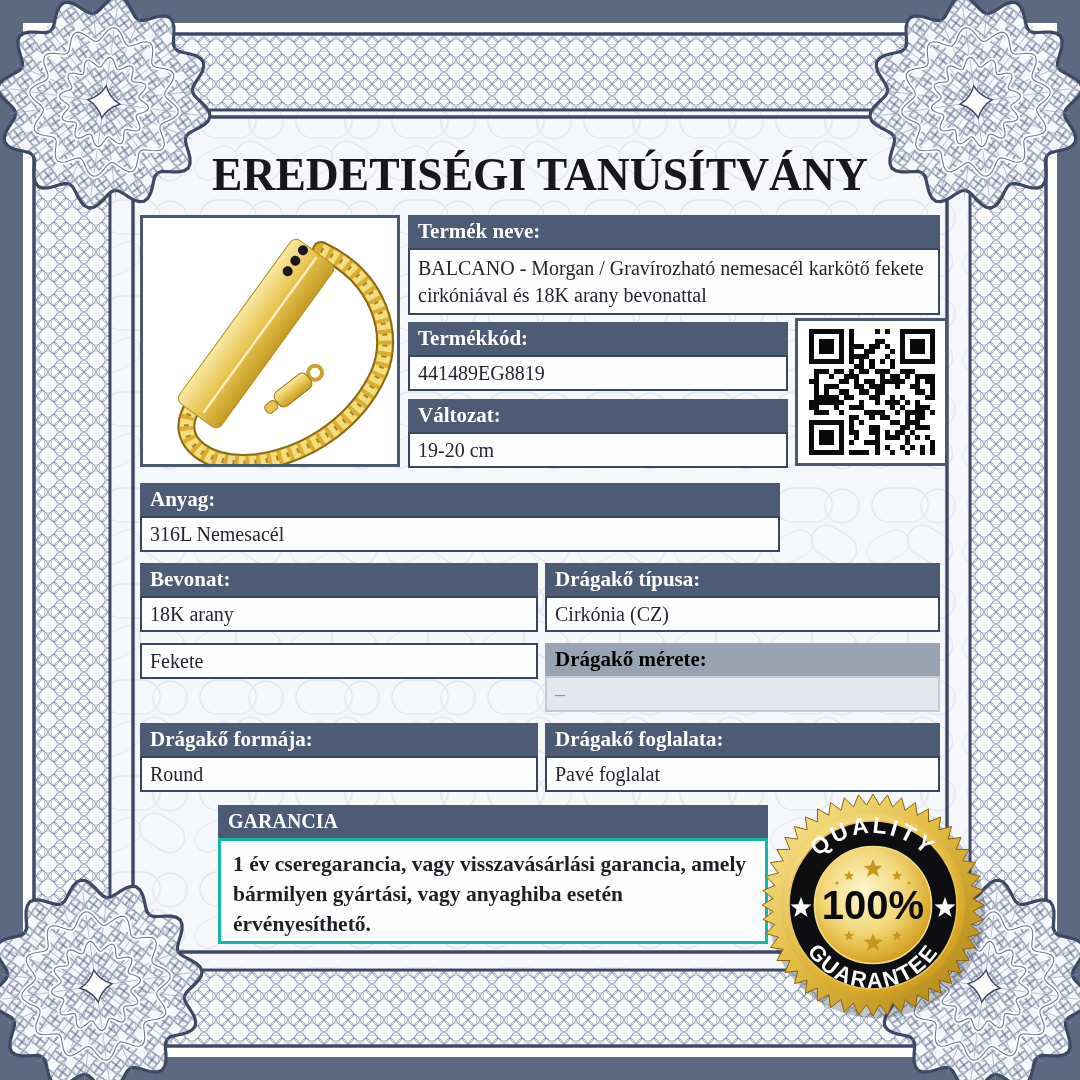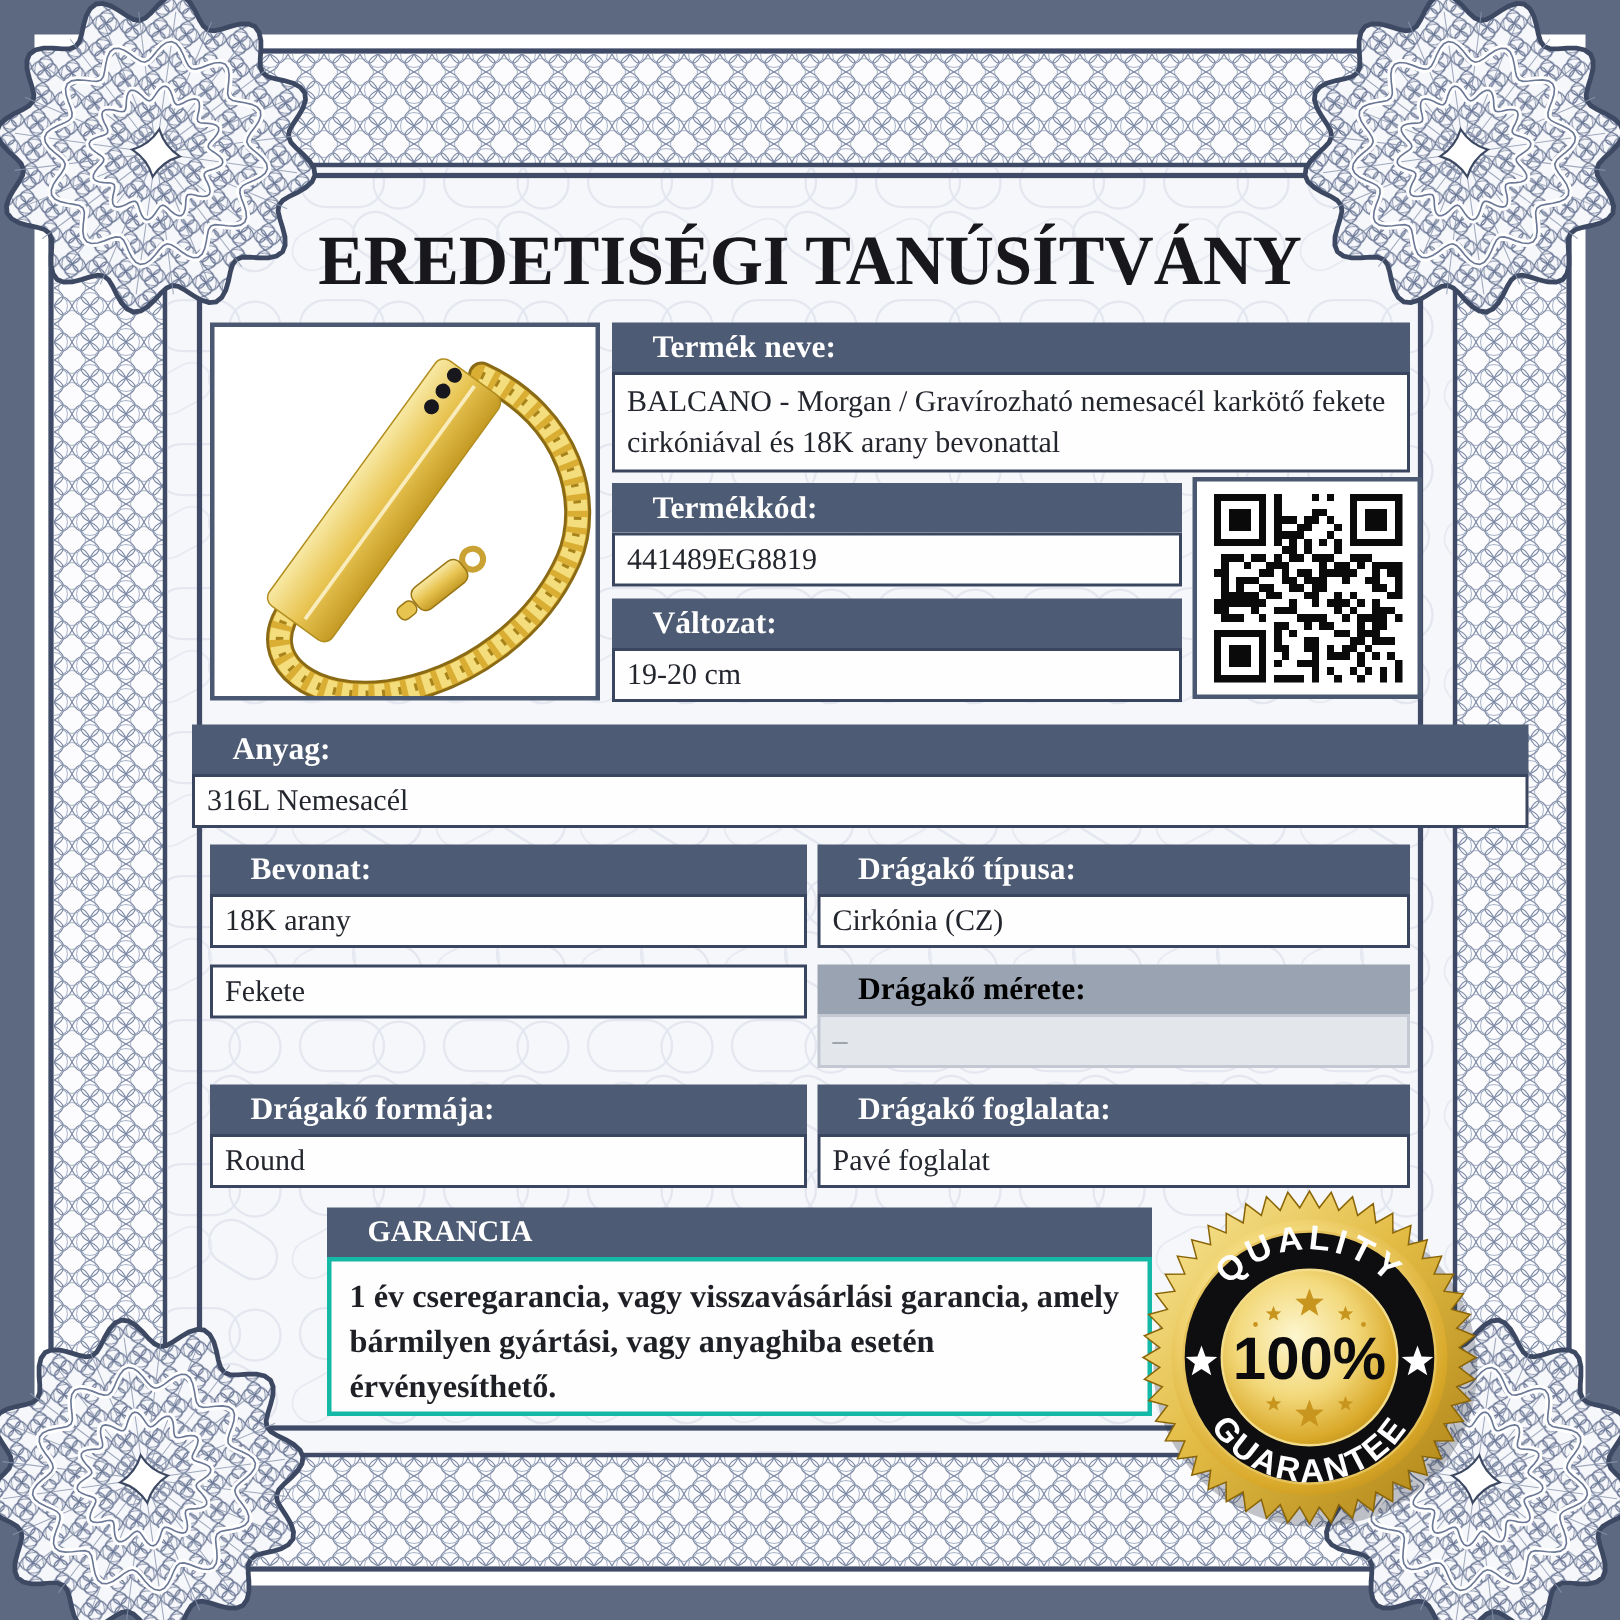--- a/index.html
+++ b/index.html
@@ -6,21 +6,21 @@
   .page{position:relative;width:1080px;height:1080px;overflow:hidden;
         font-family:"Liberation Serif","DejaVu Serif",serif;background:#5c6980;}
   svg.bg{position:absolute;left:0;top:0;}
 
   .title{position:absolute;left:0;top:147px;width:1080px;text-align:center;
          font-weight:bold;font-size:47px;letter-spacing:0px;color:#17171c;
          transform:scaleX(.97);}
 
   .fld{position:absolute;}
   .fld-label{background:#4d5b74;color:#ffffff;font-weight:bold;font-size:21px;
-             height:33px;line-height:33px;padding:0 27px;box-sizing:border-box;
+             height:33px;line-height:33px;padding:0 10px;box-sizing:border-box;
              white-space:nowrap;overflow:hidden;}
   .fld-value{background:#fefefe;border:2px solid #3a4660;color:#24262e;
              font-size:20px;height:34px;display:flex;align-items:center;
              padding:16px 8px;box-sizing:border-box;}
   .fld-value.tall{height:67px;display:block;line-height:27px;padding-top:5px;}
   .fld.disabled .fld-label{background:#9aa3b2;color:#000000;}
   .fld.disabled .fld-value{background:#e3e6eb;border-color:#c3c8d2;color:#8a8f99;}
 
   .garancia-text{background:#fefefe;border:3px solid #14b8a6;color:#1e2026;
              font-size:21.5px;font-weight:bold;line-height:30px;
@@ -570,21 +570,21 @@
         <rect x="10" y="24" width="1" height="1" fill="#0a0a0a"></rect>
         <rect x="11" y="24" width="1" height="1" fill="#0a0a0a"></rect>
         <rect x="13" y="24" width="1" height="1" fill="#0a0a0a"></rect>
         <rect x="16" y="24" width="1" height="1" fill="#0a0a0a"></rect>
         <rect x="19" y="24" width="1" height="1" fill="#0a0a0a"></rect>
         <rect x="22" y="24" width="1" height="1" fill="#0a0a0a"></rect>
         <rect x="24" y="24" width="1" height="1" fill="#0a0a0a"></rect>
       </svg>
   </div>
 
-  <div class="fld" style="left:128px;top:483px;width:891px">
+  <div class="fld" style="left:140px;top:483px;width:640px">
     <div class="fld-label">Anyag:</div>
     <div class="fld-value">316L Nemesacél</div>
   </div>
 
   <div class="fld" style="left:140px;top:563px;width:398px">
     <div class="fld-label">Bevonat:</div>
     <div class="fld-value">18K arany</div>
   </div>
   <div class="fld" style="left:545px;top:563px;width:395px">
     <div class="fld-label">Drágakő típusa:</div>

